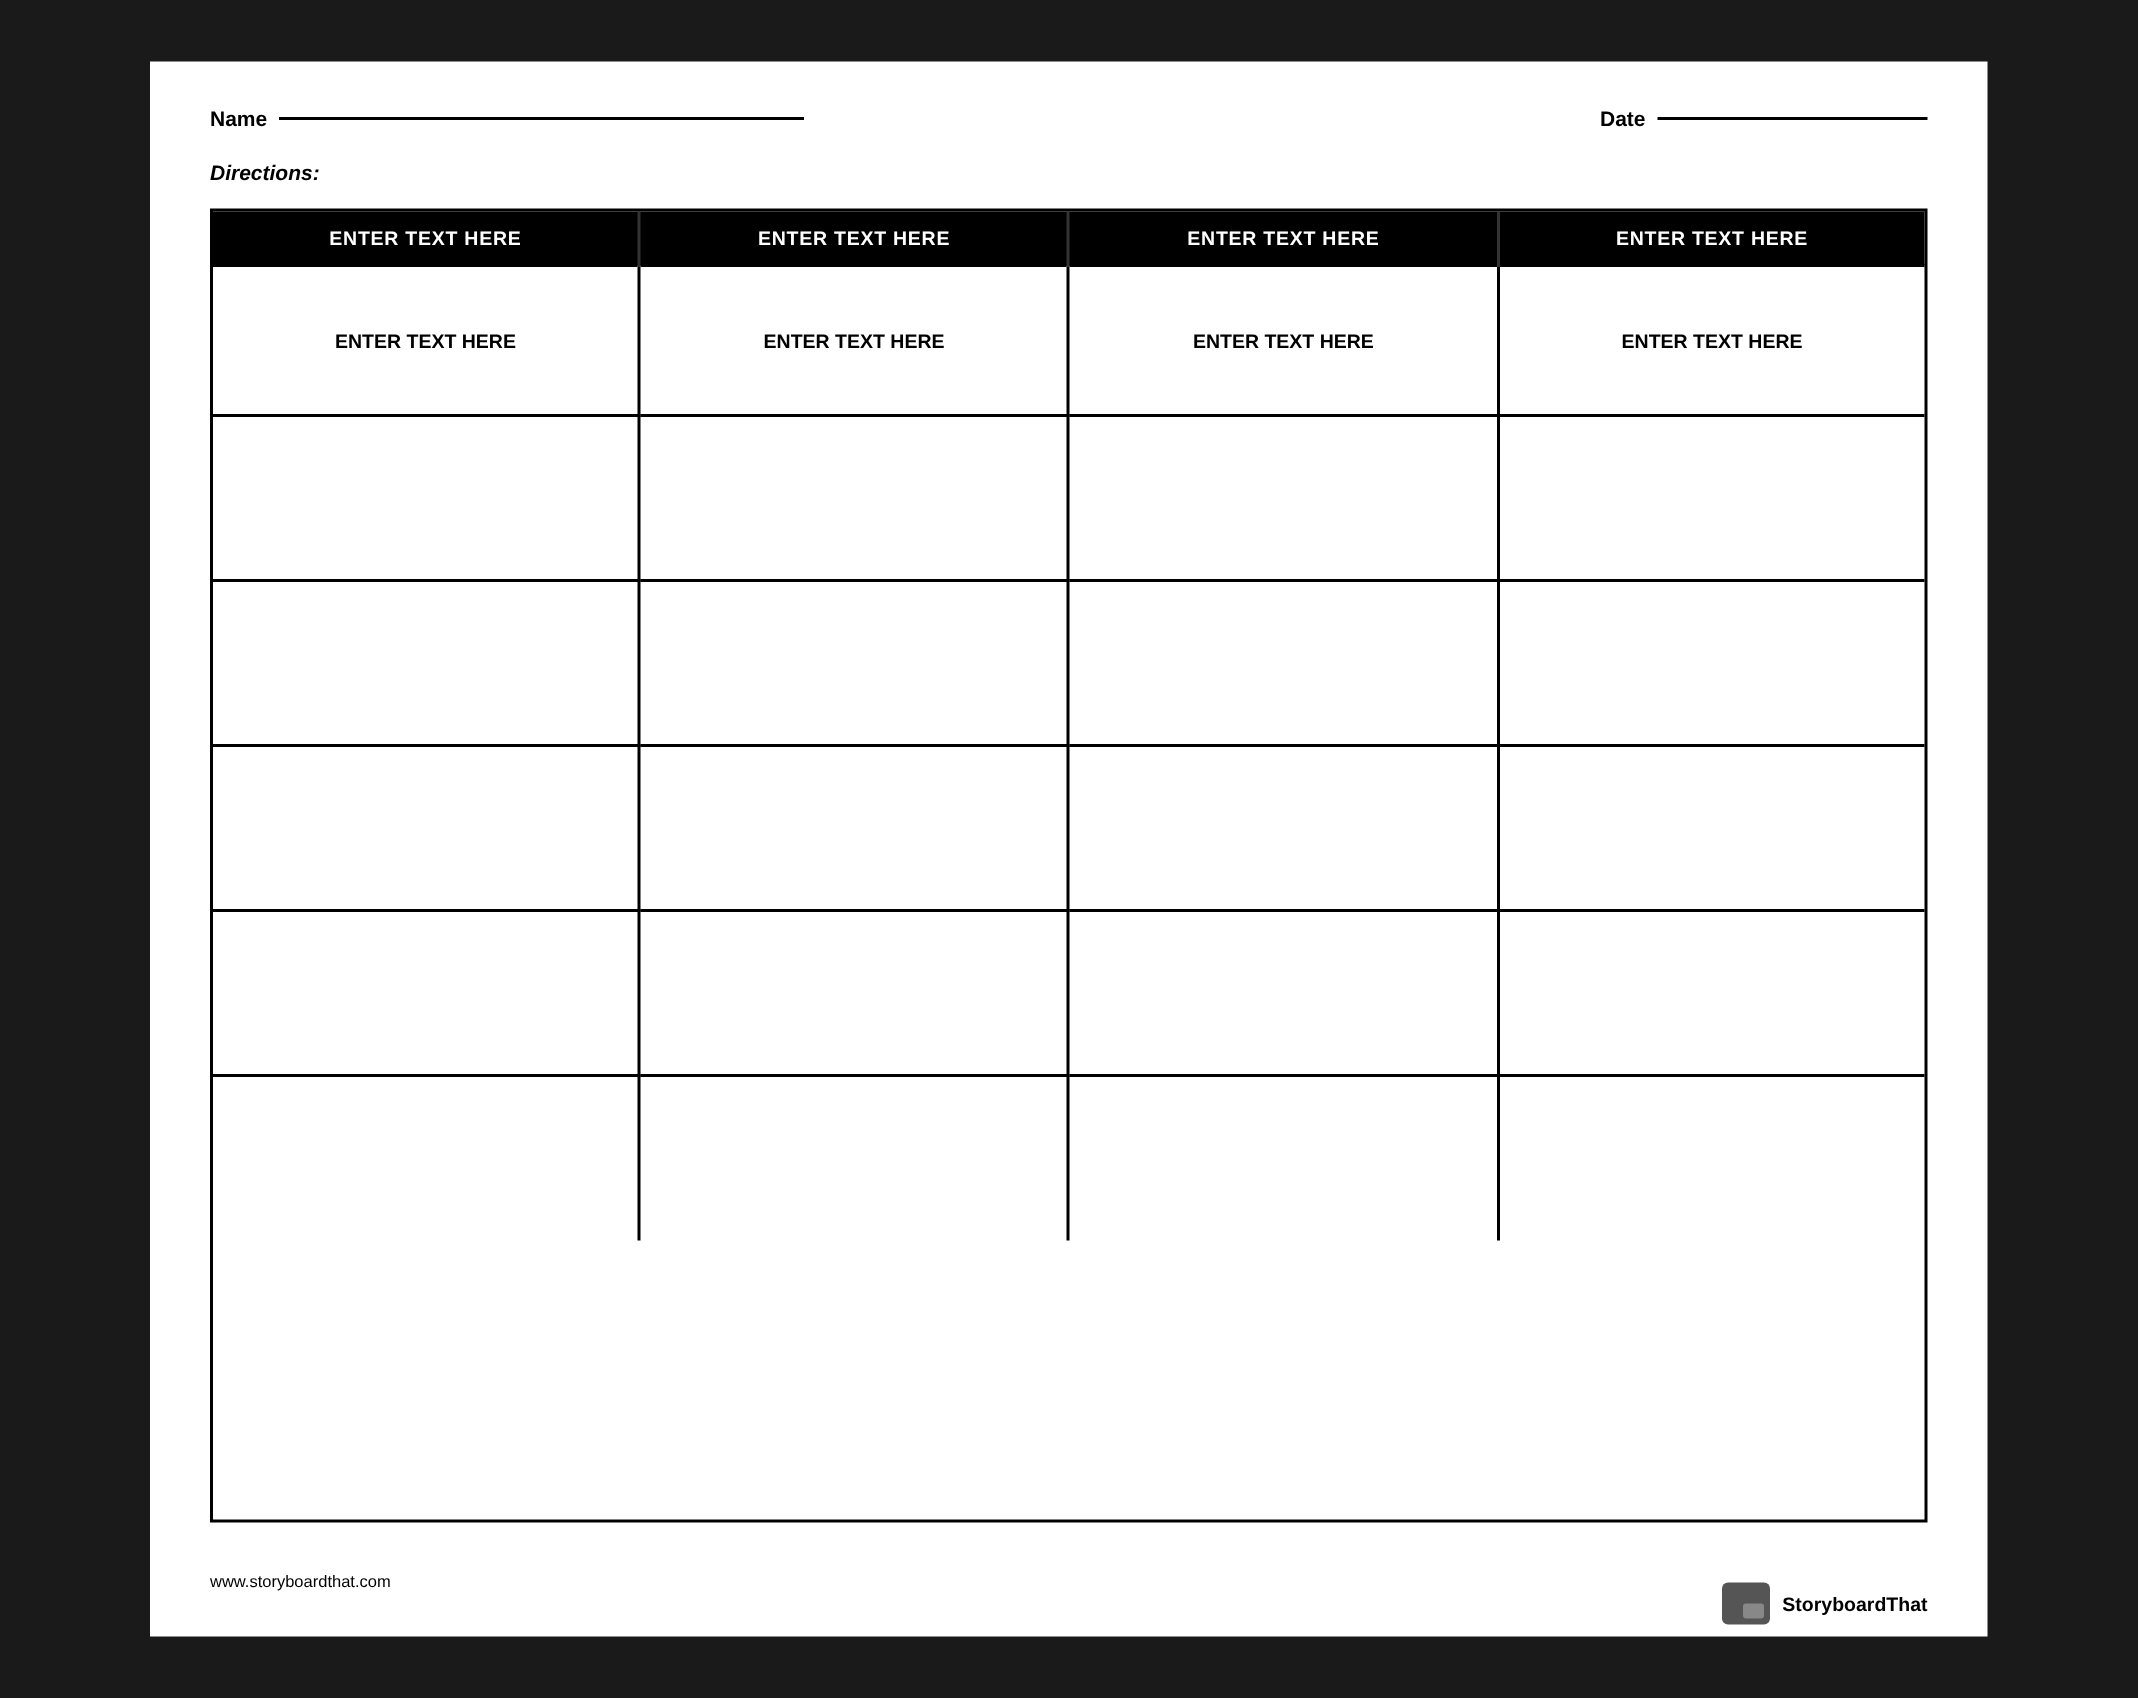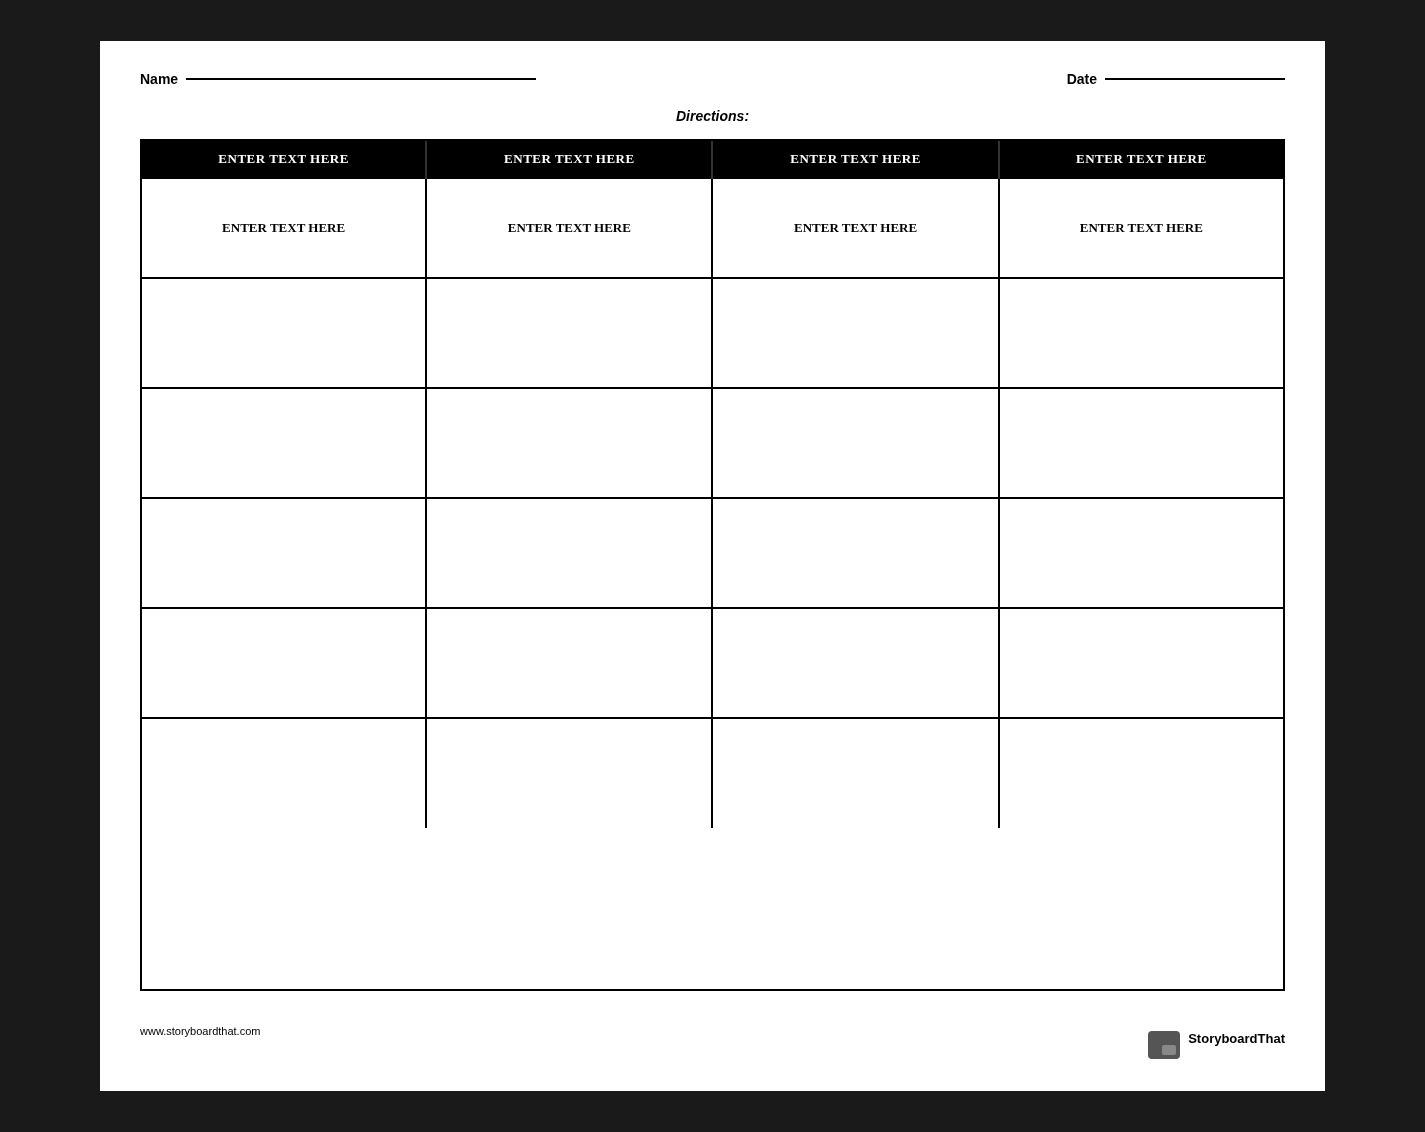--- a/index.html
+++ b/index.html
@@ -14,21 +14,21 @@
       justify-content: center;
       align-items: center;
       min-height: 100vh;
       font-family: Arial, sans-serif;
     }
 
     .page {
       width: 1225px;
       min-height: 1050px;
       background: #ffffff;
-      padding: 30px 40px 28px 40px;
+      padding: 30px 40px 4px 40px;
       position: relative;
       display: flex;
       flex-direction: column;
     }
 
     .header-row {
       display: flex;
       justify-content: space-between;
       align-items: center;
       margin-bottom: 20px;
@@ -70,39 +70,37 @@
     }
 
     .title-text {
       font-size: 22px;
       font-weight: bold;
       letter-spacing: 1px;
     }
 
     .directions-section {
       margin-bottom: 14px;
-      text-align: center;
     }
 
     .directions-label {
       font-style: italic;
       font-weight: bold;
       font-size: 14px;
     }
 
     .table-container {
       flex: 1;
       border: 2.5px solid #000;
     }
 
     table {
       width: 100%;
       border-collapse: collapse;
       height: 100%;
-      font-family: Liberation Serif, serif;
     }
 
     .header-row-table th {
       background-color: #000000;
       color: #ffffff;
       text-align: center;
       padding: 10px 8px;
       font-size: 13px;
       font-weight: bold;
       letter-spacing: 0.5px;
@@ -148,20 +146,21 @@
       gap: 30px;
     }
 
     .footer-url {
       font-size: 11px;
       color: #000;
     }
 
     .footer-brand {
       display: flex;
+      align-items: center;
       gap: 8px;
       font-size: 13px;
       font-weight: normal;
       margin-top: 28px;
     }
 
     .brand-icon {
       width: 32px;
       height: 28px;
       background: #555;

